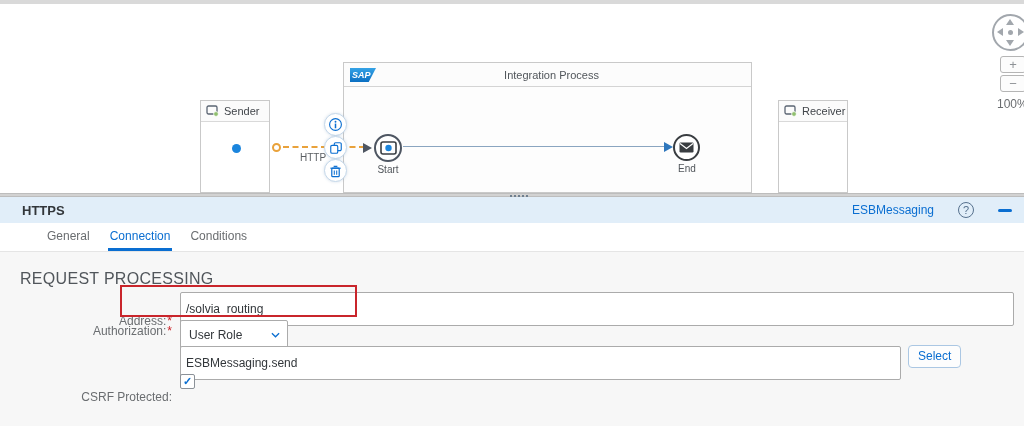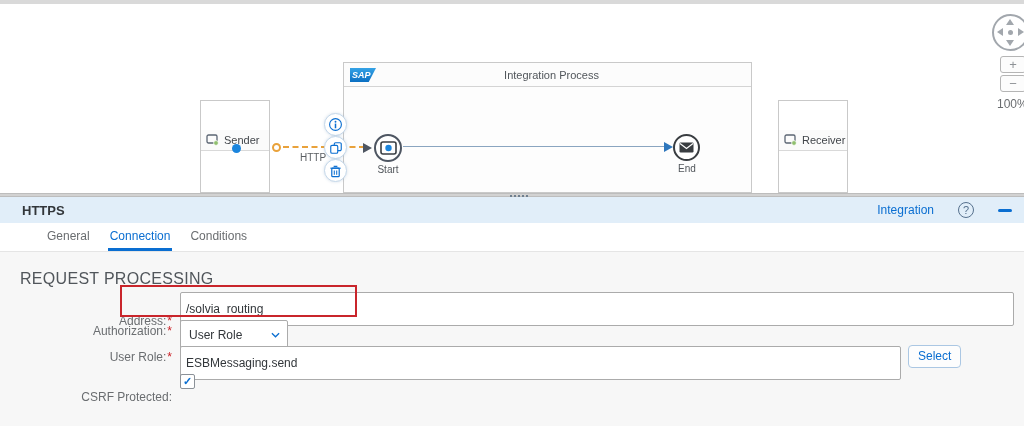--- a/index.html
+++ b/index.html
@@ -5,21 +5,21 @@
   * { margin:0; padding:0; box-sizing:border-box; }
   html,body { background:#fff; }
   body { font-family:"Liberation Sans", sans-serif; }
   #stage { position:relative; width:1024px; height:426px; background:#fff; overflow:hidden; }
 
   
   #canvas { position:absolute; left:0; top:0; width:1024px; height:193px; background:#fff; overflow:hidden; }
   .topstrip { position:absolute; left:0; top:0; width:1024px; height:4px; background:#d9d9d9; }
 
   .participant { position:absolute; width:70px; border:1px solid #c9c9c9; background:#fff; }
-  .participant .phead { height:21px; border-bottom:1px solid #d9d9d9; background:#fbfbfb; display:flex; align-items:center; gap:5px; padding-left:5px;margin-top:29px; }
+  .participant .phead { height:21px; border-bottom:1px solid #d9d9d9; background:#fbfbfb; display:flex; align-items:center; gap:5px; padding-left:5px; }
   .participant .phead span.plabel { font-size:11px; color:#41454a; }
   #sender { left:200px; top:100px; height:93px; }
   #receiver { left:778px; top:100px; height:93px; }
   .bluedot { position:absolute; width:9px; height:9px; border-radius:50%; background:#1b85dd; }
 
   #process { position:absolute; left:343px; top:62px; width:409px; height:131px; border:1px solid #c9c9c9; background:#fdfdfd; }
   #process .ihead { height:24px; border-bottom:1px solid #d4d4d4; background:#fcfcfc; position:relative; }
   #process .ihead .ititle { position:absolute; left:8px; right:0; top:0; line-height:24px; text-align:center; font-size:11px; color:#51565b; }
   .saplogo { position:absolute; left:6px; top:5px; width:26px; height:14px; background:linear-gradient(180deg,#35a3e6,#0b6fc2); clip-path:polygon(0 0,100% 0,72% 100%,0 100%); color:#fff; font-size:9px; font-weight:bold; font-style:italic; line-height:14px; padding-left:2px; }
 
@@ -184,21 +184,21 @@
   </div>
 
   <div id="splitter">
     <span class="grip"></span>
   </div>
 
   <div id="panel">
     <div id="panel-header">
       <span id="panel-title">HTTPS</span>
       <span id="panel-actions">
-        <span class="link">Integration</span>
+        <span class="link">ESBMessaging</span>
         <span class="help-circle">?</span>
         <span class="minimize"></span>
       </span>
     </div>
 
     <div id="tabstrip">
       <span class="tab">General</span>
       <span class="tab active">Connection</span>
       <span class="tab">Conditions</span>
     </div>
@@ -215,23 +215,20 @@
       <div class="flabel" id="auth-label">
         <span>Authorization:</span><span class="req">*</span>
       </div>
       <div class="fselect">
         <span class="sel-text">User Role</span>
         <svg class="chev" viewBox="0 0 10 6">
           <path d="M1 1 L5 5 L9 1" fill="none" stroke="#0a6ed1" stroke-width="1.4"></path>
         </svg>
       </div>
 
-      <div class="flabel" id="role-label">
-        <span>User Role:</span><span class="req">*</span>
-      </div>
       <input class="finput" id="role-input" type="text" value="ESBMessaging.send" style="">
       <button id="select-btn">Select</button>
 
       <div class="flabel" id="csrf-label">
         <span>CSRF Protected:</span>
       </div>
       <div id="csrf-box">✓</div>
     </div>
   </div>
 

